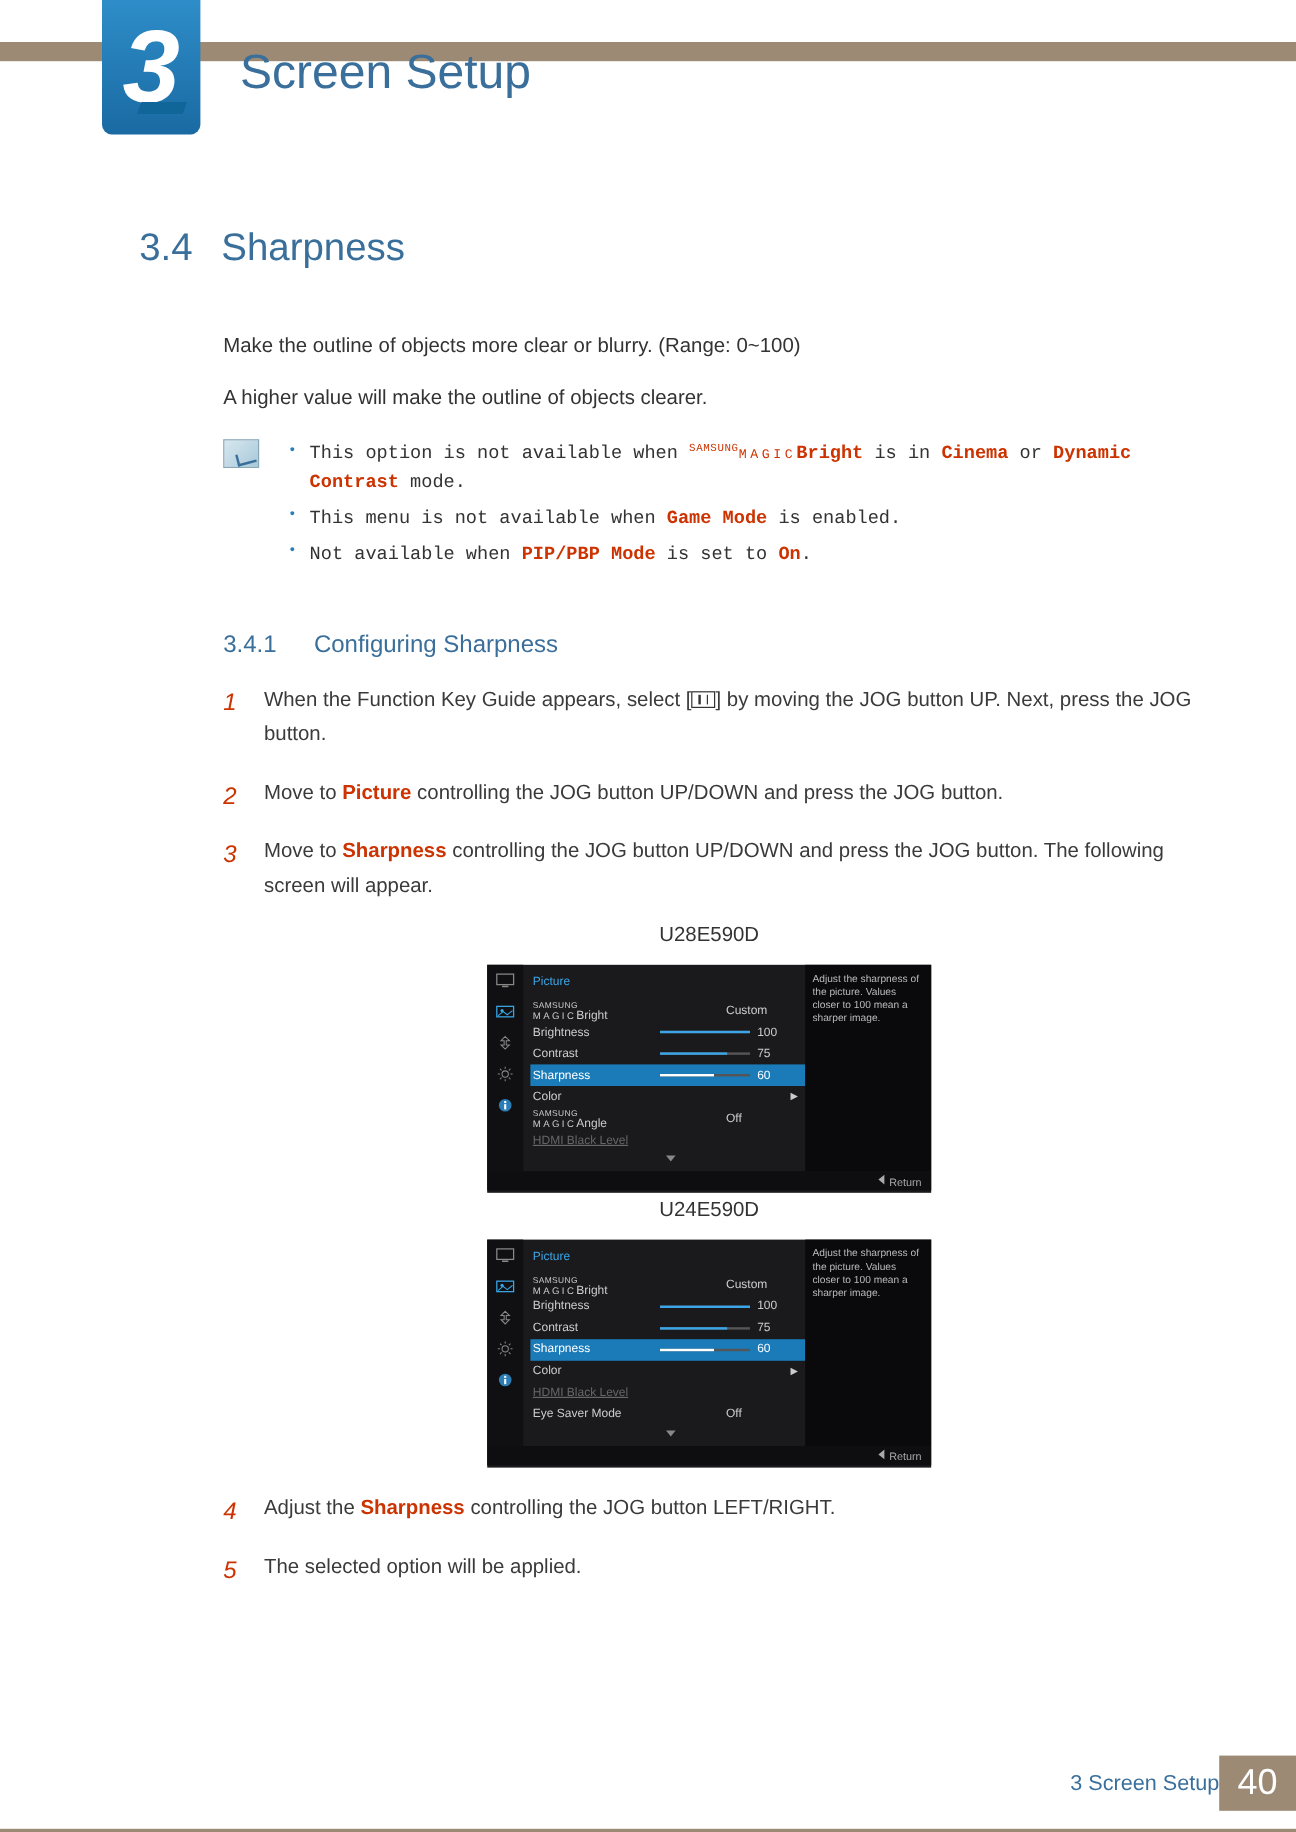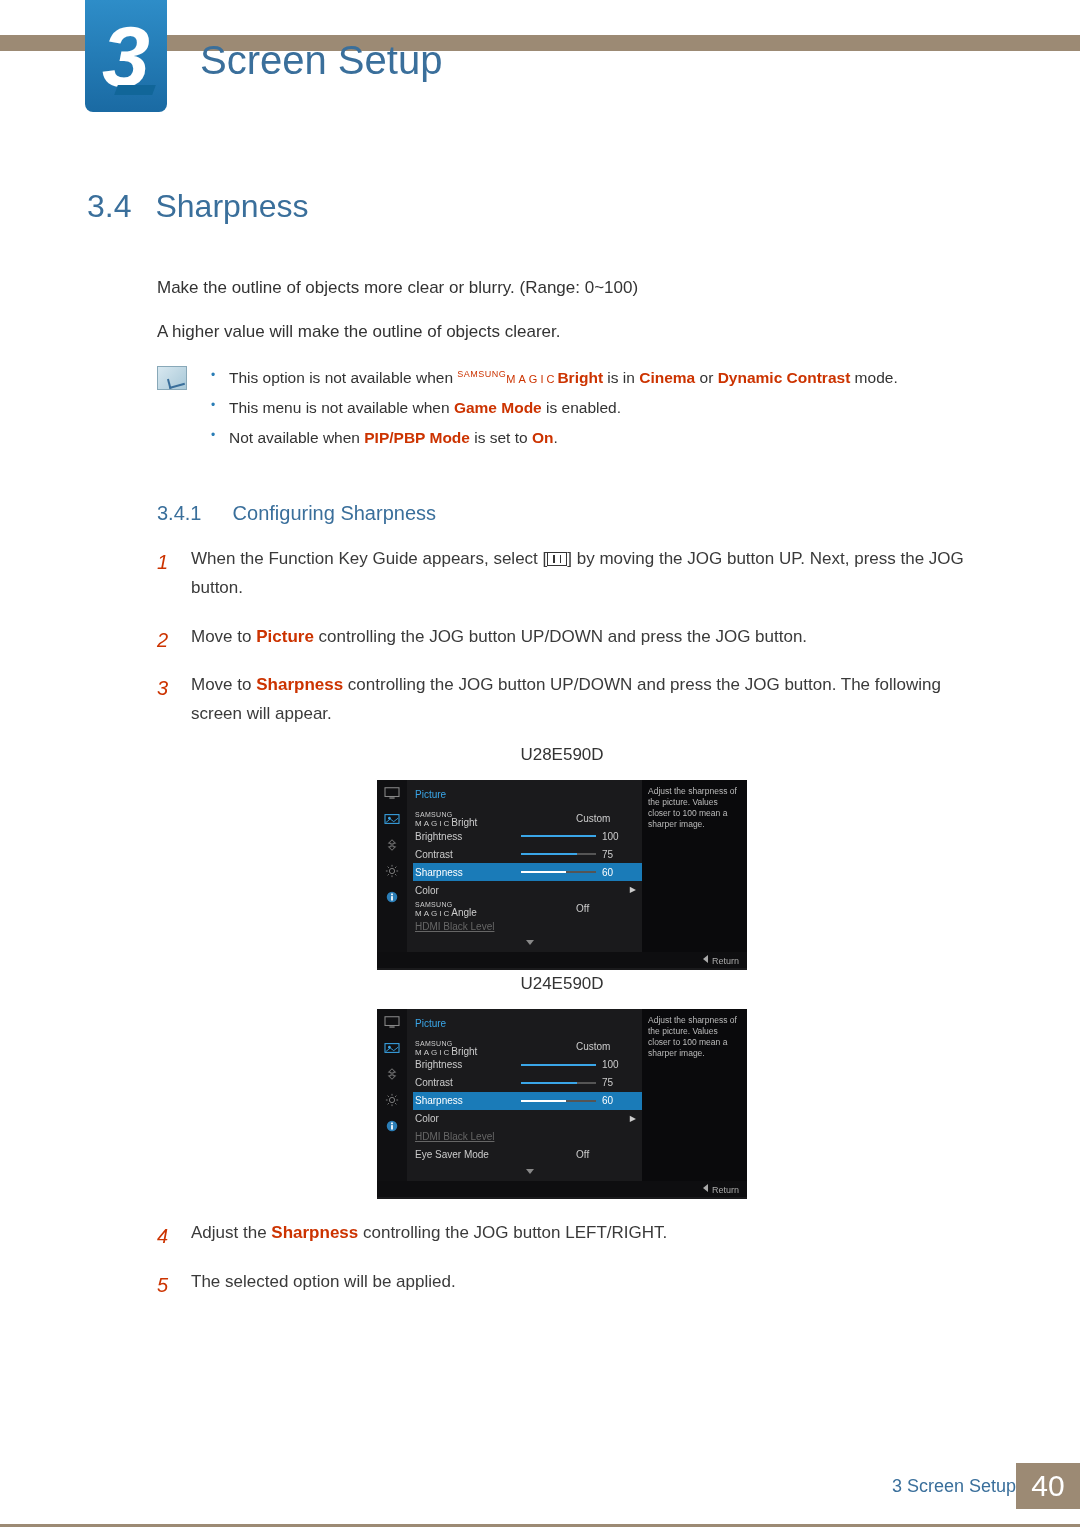--- a/index.html
+++ b/index.html
@@ -2,29 +2,29 @@
 <html><head>
 <meta charset="utf-8">
 <style>
   * { box-sizing: border-box; margin: 0; padding: 0; }
   body { width: 1080px; height: 1527px; background: #fff; font-family: Arial, Helvetica, sans-serif; color: #3a3a3a; position: relative; }
   .topbar { position: absolute; left: 0; top: 35px; width: 1080px; height: 16px; background: #9c8a74; }
   .chapbox { position: absolute; left: 85px; top: 0; width: 82px; height: 112px; background: linear-gradient(180deg,#2e8dc8 0%,#1a6aa3 100%); border-radius: 0 0 8px 8px; color:#fff; display:flex; align-items:center; justify-content:center; }
   .chapbox .num { position: relative; font-size: 86px; font-weight: bold; font-style: italic; line-height: 1; }
   .chapbox .num::after { content:''; position:absolute; right:-4px; bottom:4px; width:38px; height:10px; background:#116699; transform:skewX(-20deg); }
   .chaptitle { position: absolute; left: 200px; top: 38px; font-size: 40px; color: #3a6f9b; font-weight: 500; }
-  .content { position: absolute; left: 87px; top: 188px; width: 880px; }
+  .content { position: absolute; left: 116px; top: 188px; width: 880px; }
   .secnum { color: #3a6f9b; font-size: 32px; font-weight: 500; display:inline-block; width: 64px; }
   .sectitle { color: #3a6f9b; font-size: 32px; font-weight: 500; }
   .body { margin-left: 70px; margin-top: 50px; font-size: 17px; line-height: 1.55; color: #333; }
   .body p { margin-bottom: 18px; }
   .notebox { margin-top: 20px; display: flex; align-items: flex-start; }
   .noteicon { width: 30px; height: 24px; background: linear-gradient(135deg,#d8e8f0,#a8c8d8); border:1px solid #88a8b8; margin-right: 24px; position: relative; flex-shrink:0; }
   .noteicon::after { content:''; position:absolute; right:2px; bottom:2px; width:14px; height:8px; border-bottom:2px solid #3a6f9b; border-left:2px solid #3a6f9b; transform:rotate(-15deg); }
-  .notes { font-size: 15.5px; }
+  .notes { font-size: 15.5px; font-family: Liberation Mono, monospace; }
   .notes li { list-style: none; margin-bottom: 6px; position: relative; padding-left: 18px; }
   .notes li::before { content:'•'; position:absolute; left:0; top:0; color:#2a7db6; font-size:12px; }
   .brand { color:#cc3300; font-weight:bold; }
   .brandpre { font-size:9px; letter-spacing:0.5px; color:#cc3300; vertical-align: super; }
   .brandmag { font-size:11px; letter-spacing:3px; color:#cc3300; }
   .em { color:#cc3300; font-weight:bold; }
   .subhead { color:#3a6f9b; font-size:20px; margin-top:46px; margin-left:70px; font-weight:500; }
   .subhead .snum { display:inline-block; width:70px; }
   .steps { margin-left: 70px; margin-top: 20px; font-size: 17px; }
   .steps li { list-style:none; position:relative; padding-left: 34px; margin-bottom: 20px; line-height:1.7; }

